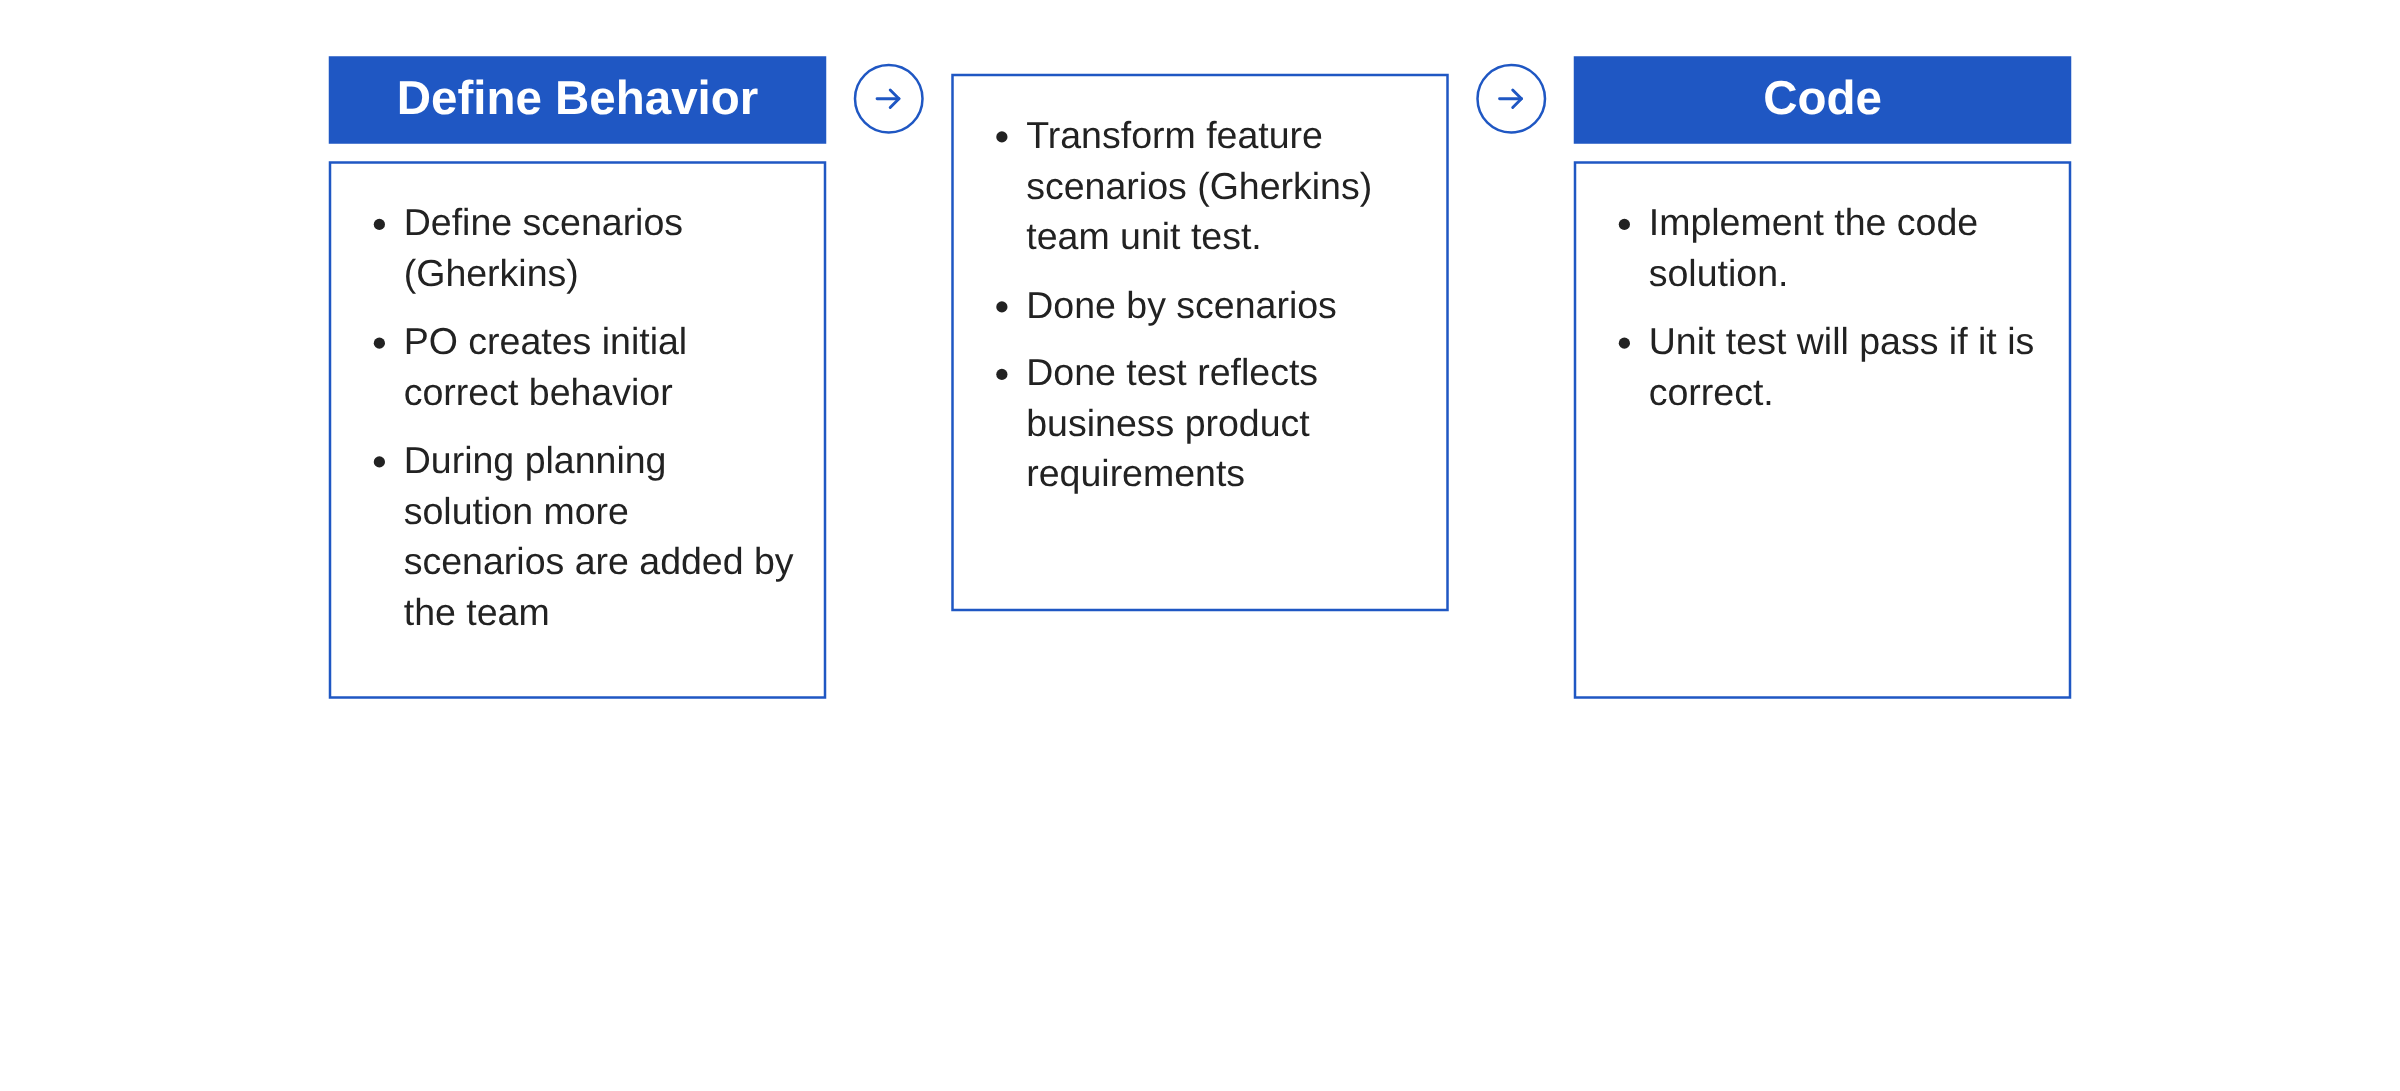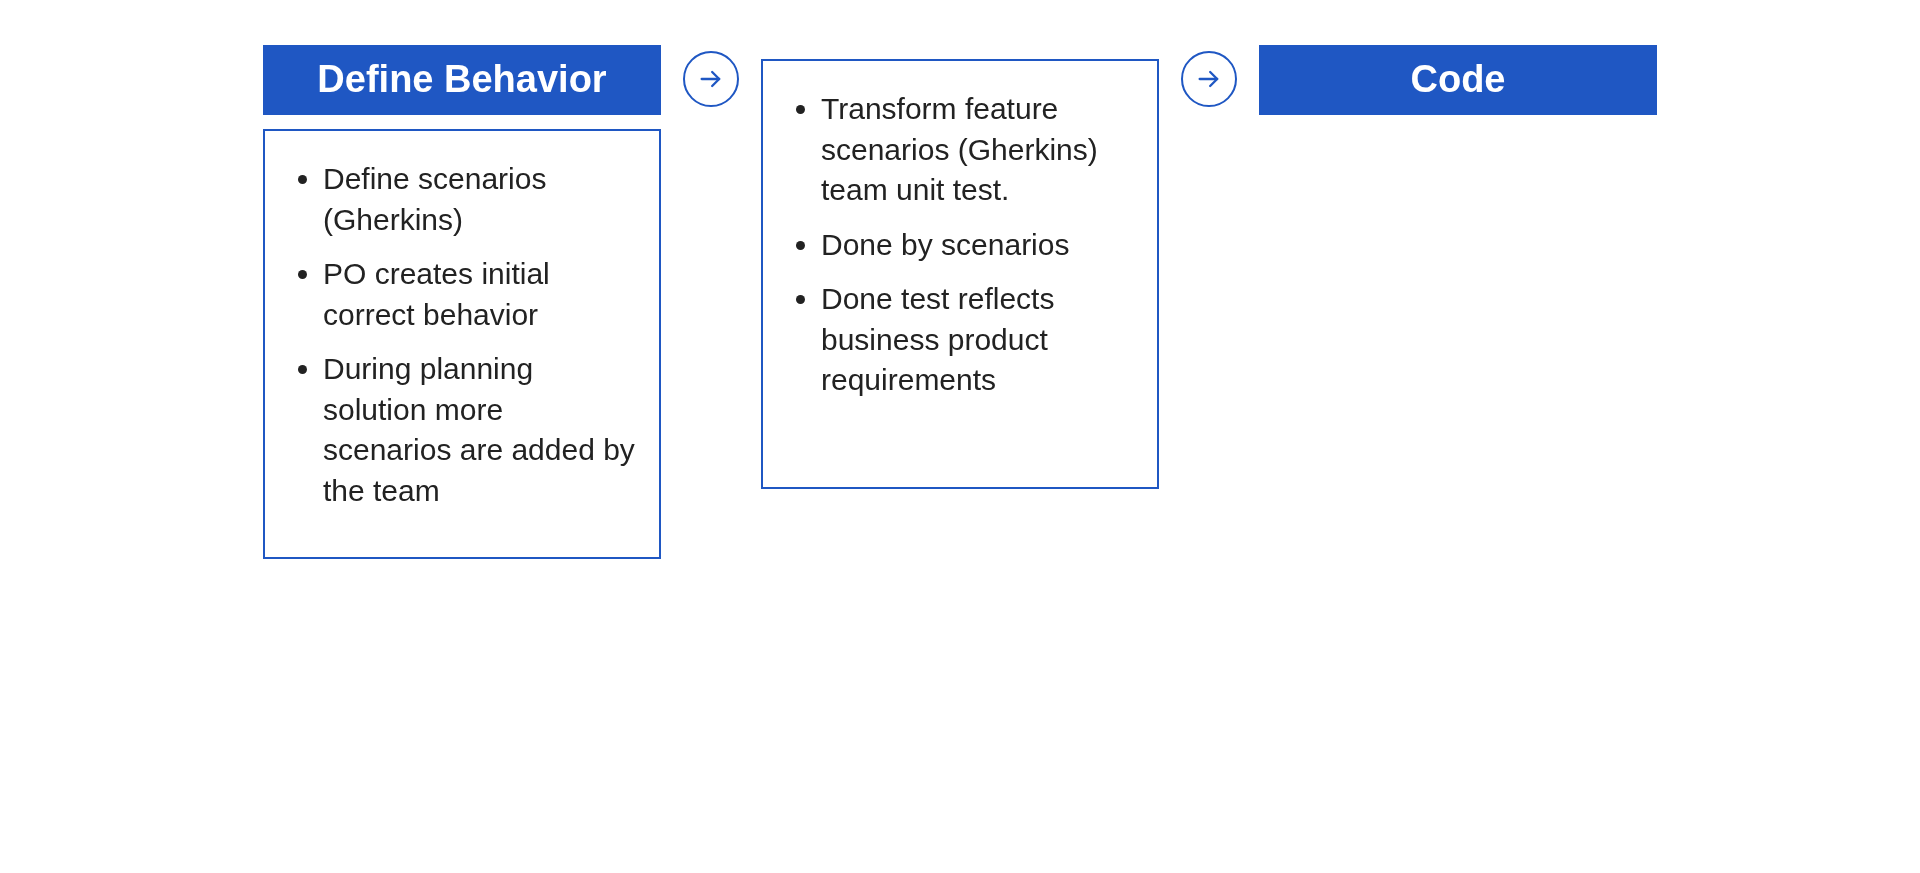--- a/index.html
+++ b/index.html
@@ -129,15 +129,21 @@
     <div class="arrow-circle">
       <svg viewBox="0 0 24 24">
         <line x1="4" y1="12" x2="19" y2="12"></line>
         <path d="M13 6 L19 12 L13 18"></path>
       </svg>
     </div>
   </div>
 
   <div class="card">
     <div class="card-header">Code</div>
+    <div class="card-body">
+      <ul>
+        <li>Implement the code solution.</li>
+        <li>Unit test will pass if it is correct.</li>
+      </ul>
+    </div>
   </div>
 
 </div>
 
 </body></html>

